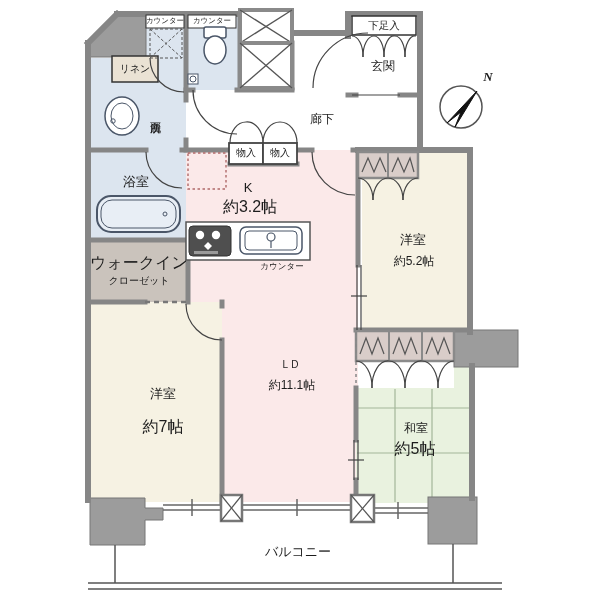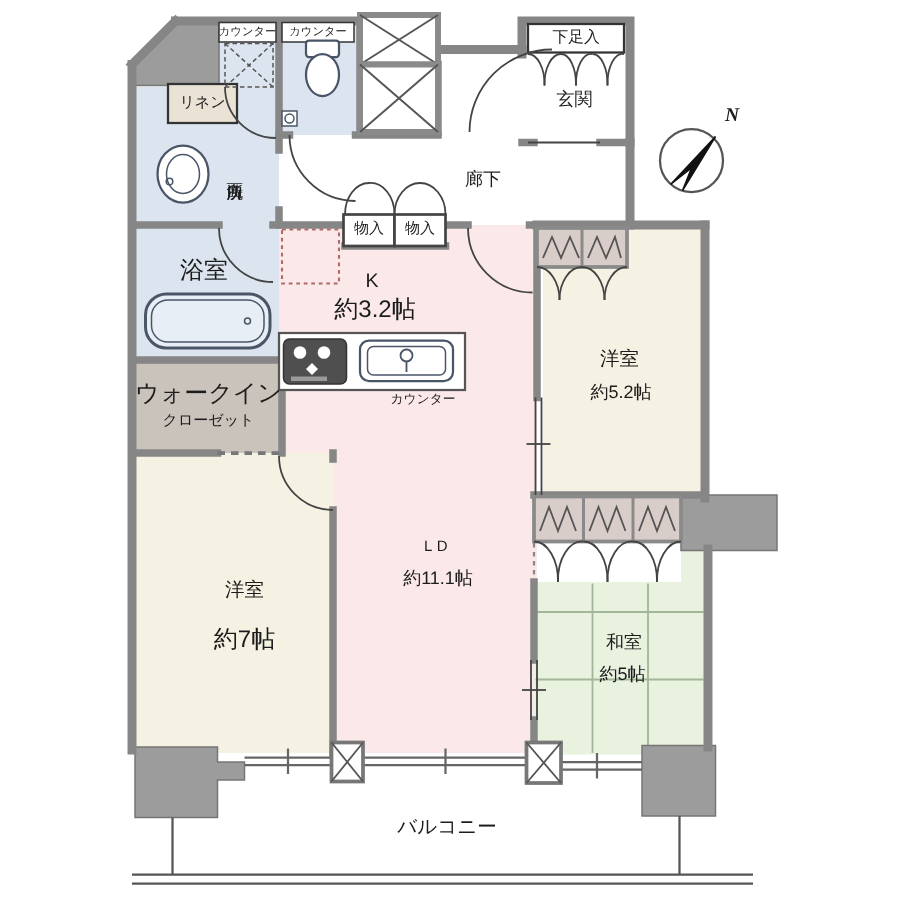--- a/index.html
+++ b/index.html
@@ -232,35 +232,35 @@
   <g>
     <circle cx="461" cy="107" r="21" fill="#ffffff" stroke="#555" stroke-width="1.5"></circle>
     <polygon points="477,91 447,123 461,112 455,127" fill="#111111" stroke="#111111" stroke-width="1"></polygon>
   </g>
 </svg>
 
 <div class="lbl" style="left:165px;top:21px;font-size:7.5px">カウンター</div>
 <div class="lbl" style="left:212px;top:21px;font-size:7.5px">カウンター</div>
 <div class="lbl" style="left:135px;top:69px;font-size:10px">リネン</div>
 <div class="lbl vert" style="left:155px;top:113px;font-size:11px">洗面所</div>
-<div class="lbl" style="left:136px;top:181px;font-size:16px">浴室</div>
+<div class="lbl" style="left:136px;top:181px;font-size:13px">浴室</div>
 <div class="lbl" style="left:139px;top:263px;font-size:16px">ウォークイン</div>
 <div class="lbl" style="left:139px;top:281px;font-size:10px">クローゼット</div>
 <div class="lbl" style="left:163px;top:393px;font-size:13px">洋室</div>
 <div class="lbl" style="left:163px;top:427px;font-size:16px">約7帖</div>
 <div class="lbl" style="left:248px;top:187px;font-size:13px">K</div>
 <div class="lbl" style="left:250px;top:207px;font-size:16px">約3.2帖</div>
 <div class="lbl" style="left:282px;top:266px;font-size:8.5px">カウンター</div>
 <div class="lbl" style="left:246px;top:153px;font-size:10px">物入</div>
 <div class="lbl" style="left:280px;top:153px;font-size:10px">物入</div>
 <div class="lbl" style="left:322px;top:119px;font-size:12px">廊下</div>
 <div class="lbl" style="left:383px;top:66px;font-size:12px">玄関</div>
 <div class="lbl" style="left:384px;top:25px;font-size:10.5px">下足入</div>
 <div class="lbl north-n" style="left:488px;top:76px;font-size:13px">N</div>
 <div class="lbl" style="left:413px;top:239px;font-size:13px">洋室</div>
 <div class="lbl" style="left:414px;top:261px;font-size:12px">約5.2帖</div>
 <div class="lbl ld-name" style="left:292px;top:365px;font-size:10px">LD</div>
 <div class="lbl" style="left:292px;top:385px;font-size:12px">約11.1帖</div>
 <div class="lbl" style="left:416px;top:428px;font-size:12px">和室</div>
-<div class="lbl" style="left:415px;top:449px;font-size:12px">約5帖</div>
+<div class="lbl" style="left:415px;top:449px;font-size:16px">約5帖</div>
 <div class="lbl" style="left:298px;top:551px;font-size:13px">バルコニー</div>
 
 </div>
 
 </body></html>

